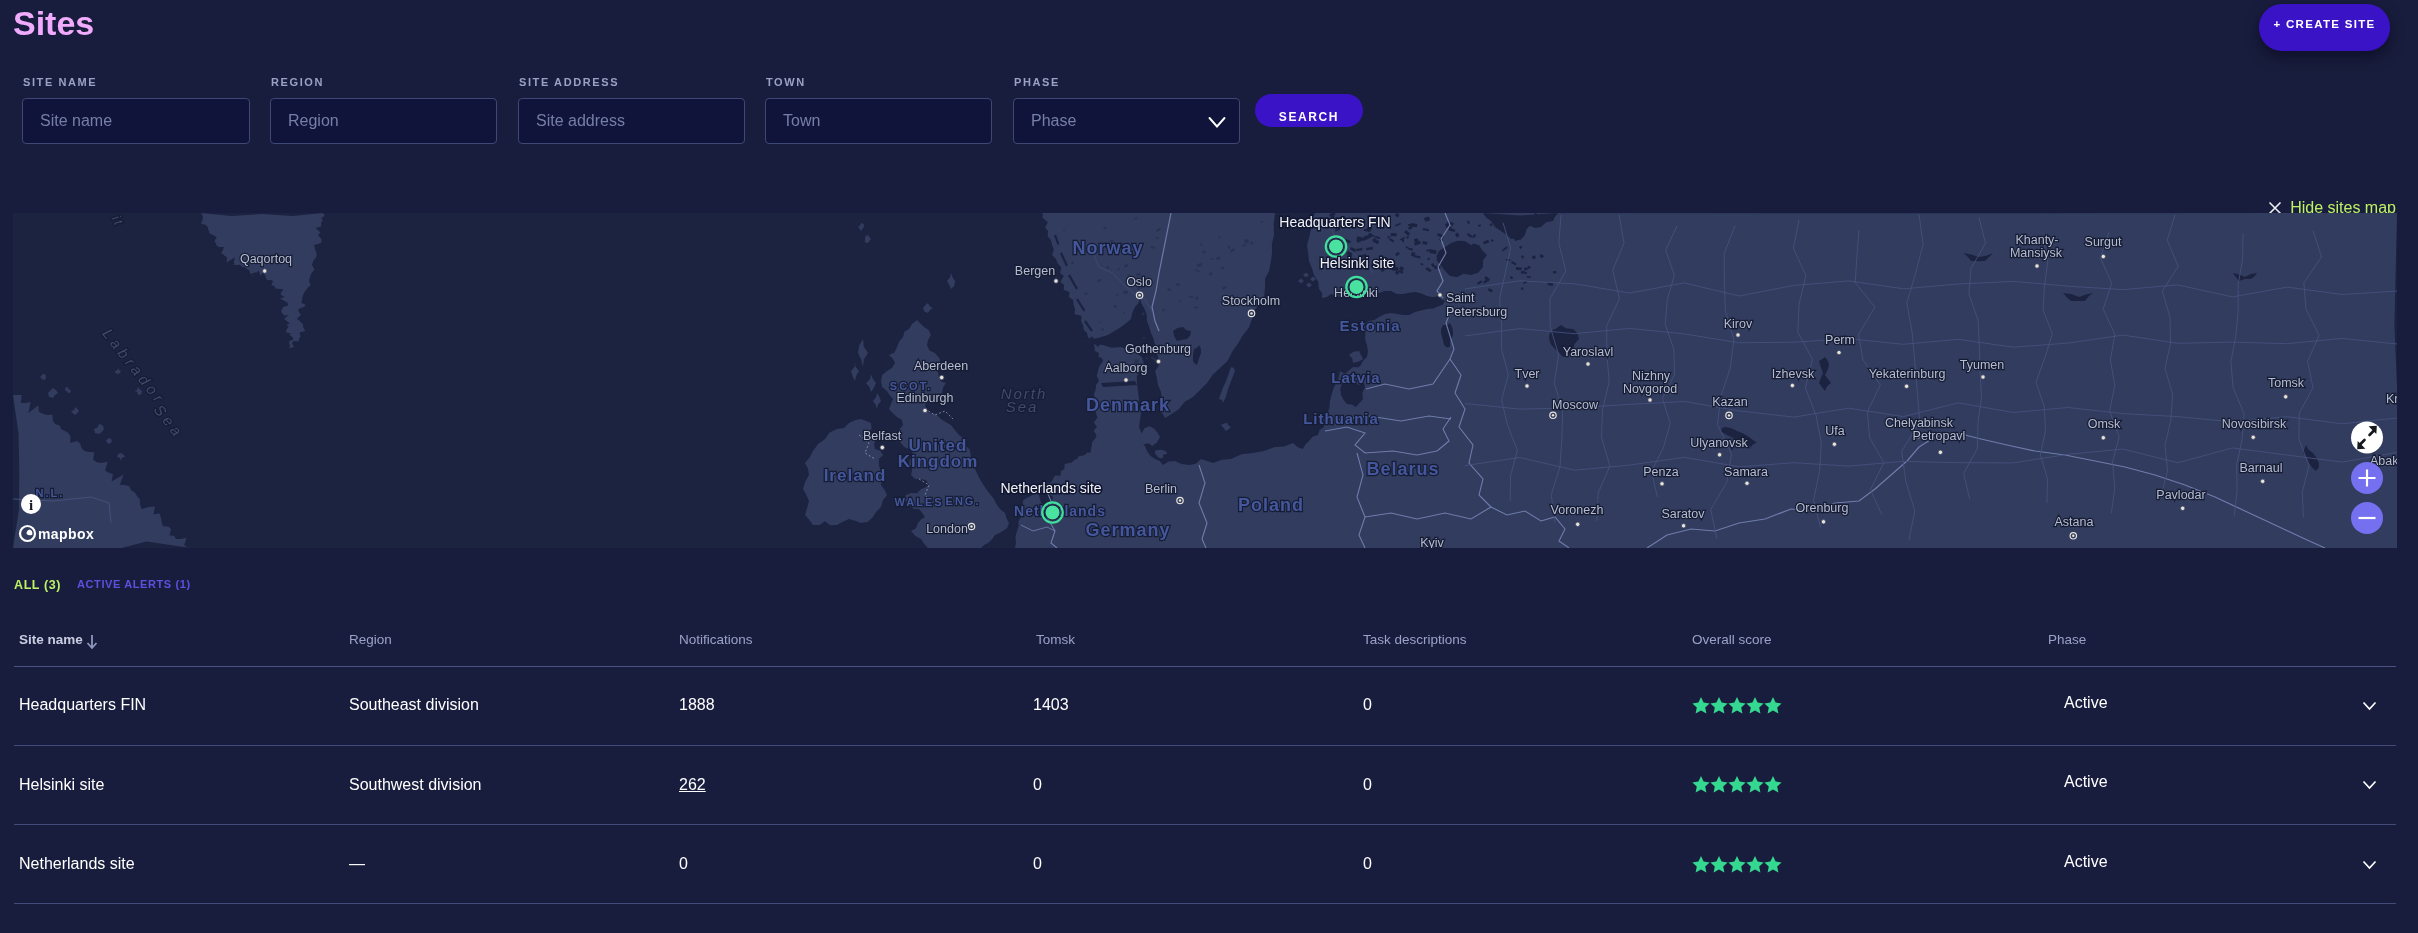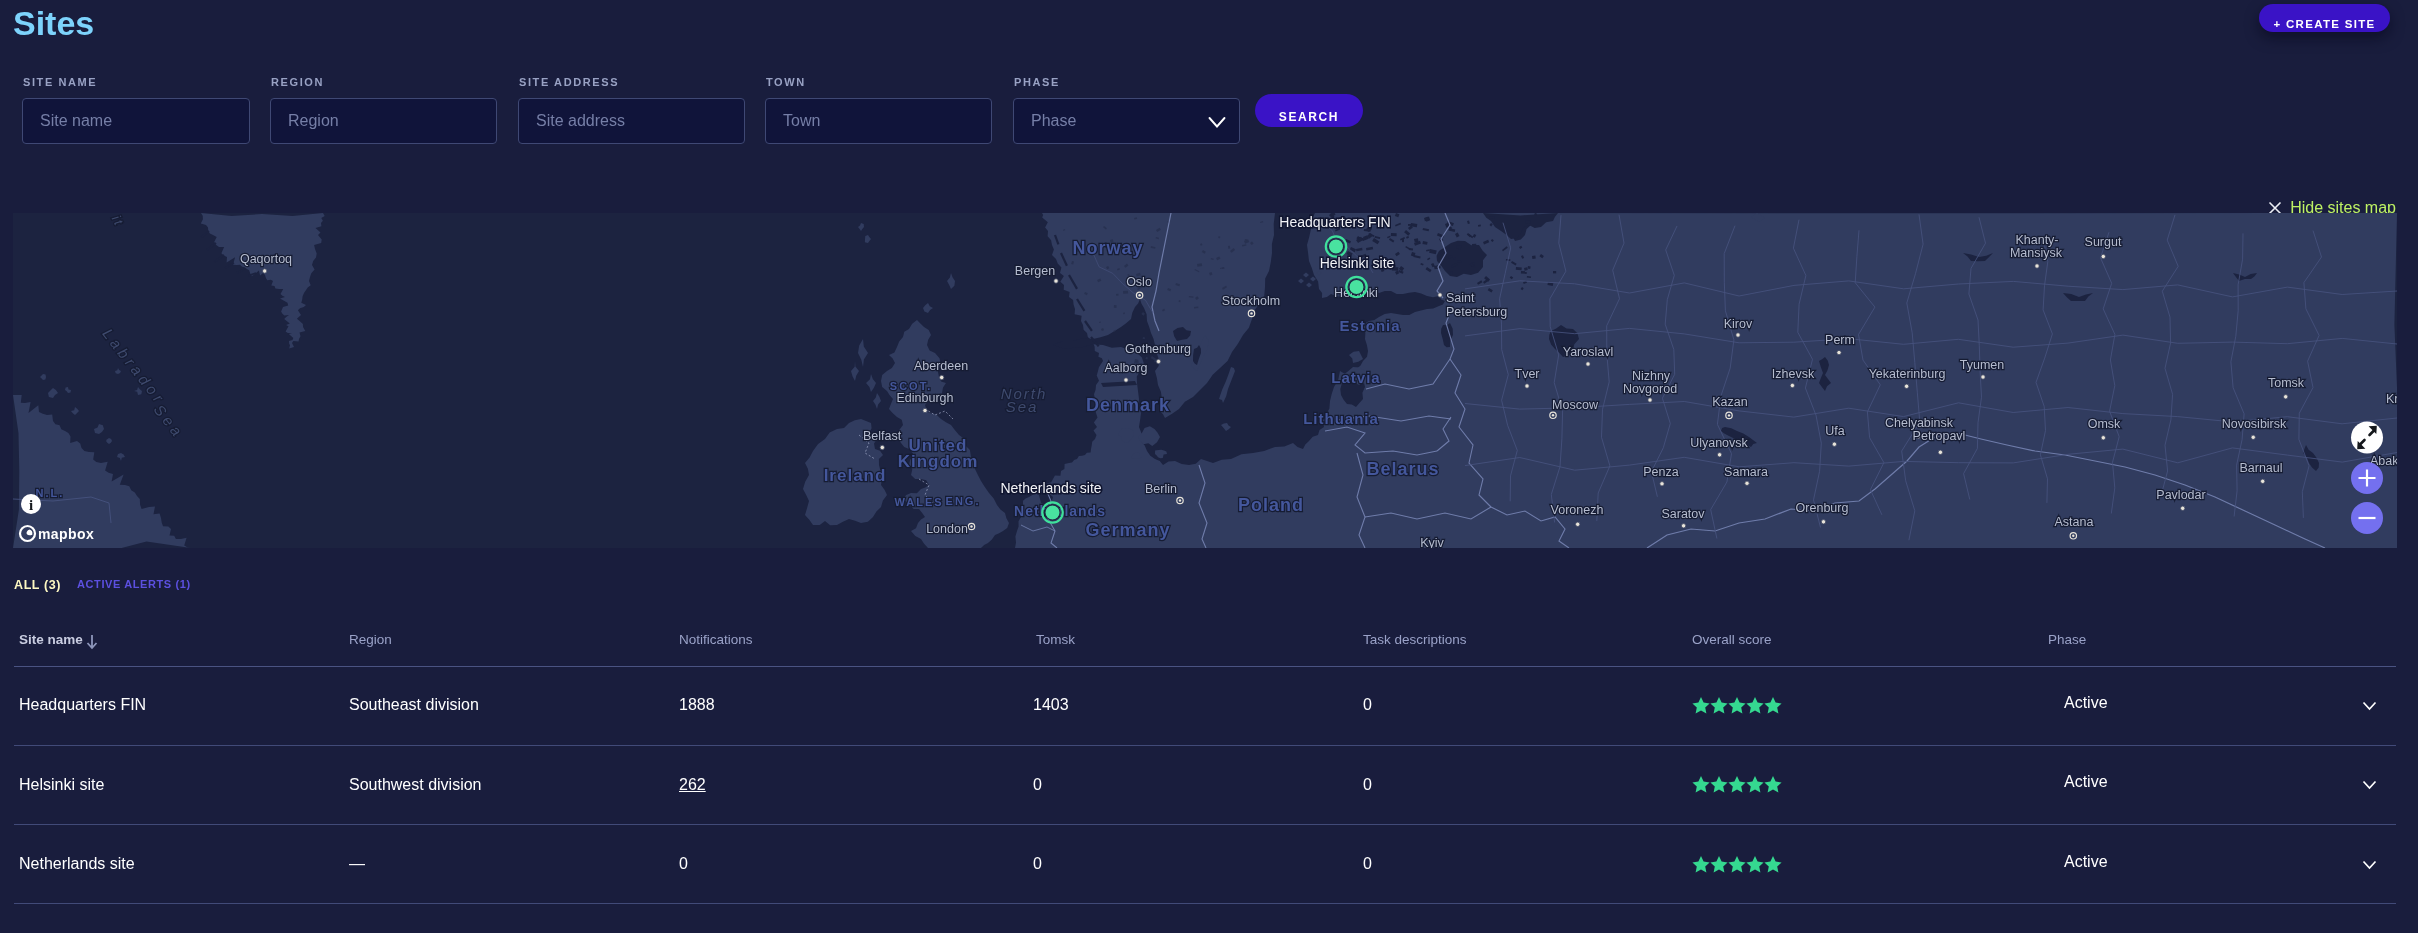--- a/index.html
+++ b/index.html
@@ -1,26 +1,26 @@
 <!DOCTYPE html>
 <html><head>
 <meta charset="utf-8">
 <style>
   * { margin:0; padding:0; box-sizing:border-box; }
   html,body { width:2418px; height:933px; background:#191d3d; font-family:"Liberation Sans", sans-serif; overflow:hidden; position:relative; }
   .abs { position:absolute; }
-  h1.title { left:13px; top:0px; font-size:34px; line-height:47px; font-weight:700; color:#7dd3fc; }
+  h1.title { left:13px; top:0px; font-size:34px; line-height:47px; font-weight:700; color:#f0abfc; }
   .btn { background:#3a13c6; color:#fff; border-radius:23px; font-weight:700; text-align:center; }
-  #createBtn { left:2259px; top:4px; width:131px; height:28px; line-height:40px; font-size:11.5px; letter-spacing:1.3px; box-shadow:0 6px 14px rgba(5,5,25,0.55); }
+  #createBtn { left:2259px; top:4px; width:131px; height:47px; line-height:40px; font-size:11.5px; letter-spacing:1.3px; box-shadow:0 6px 14px rgba(5,5,25,0.55); }
   #searchBtn { left:1255px; top:94px; width:108px; height:33px; line-height:46px; font-size:12px; letter-spacing:1.6px; }
   .flabel { top:76px; font-size:11px; font-weight:700; letter-spacing:1.6px; color:#99a2c4; }
   .finput { top:98px; width:228px; height:46px; background:#10143a; border:1px solid #3f4874; border-radius:4px; color:#767fa7; font-size:16px; line-height:44px; padding-left:17px; }
   #hideMap { top:169px; right:22px; color:#bef264; font-size:16px;margin-top:30px; }
   #mapBox { left:13px; top:213px; width:2384px; height:335px; background:#1c2340; overflow:hidden; }
-  .tab1 { left:14px; top:578px; font-size:12.5px; font-weight:700; letter-spacing:0.6px; color:#fef9c3; }
+  .tab1 { left:14px; top:578px; font-size:12.5px; font-weight:700; letter-spacing:0.6px; color:#bef264; }
   .tab2 { left:77px; top:578px; font-size:11px; font-weight:700; letter-spacing:0.6px; color:#5c50e0; }
   .th { top:632px; font-size:13.5px; color:#9aa2c8; }
   .sep { height:1px; background:#414a78; left:14px; width:2382px; }
   .cell { font-size:16px; color:#ffffff; }
 </style>
 </head>
 <body>
 <h1 class="abs title">Sites</h1>
 <div class="abs btn" id="createBtn">+ CREATE SITE</div>
 

